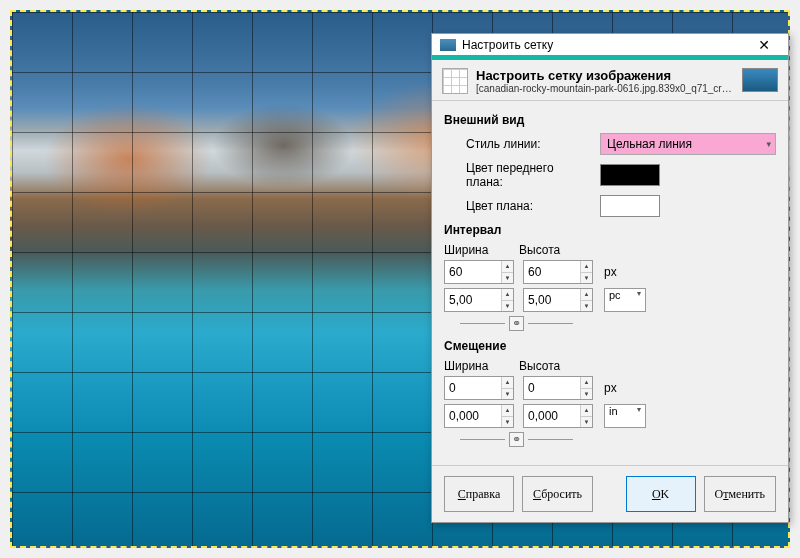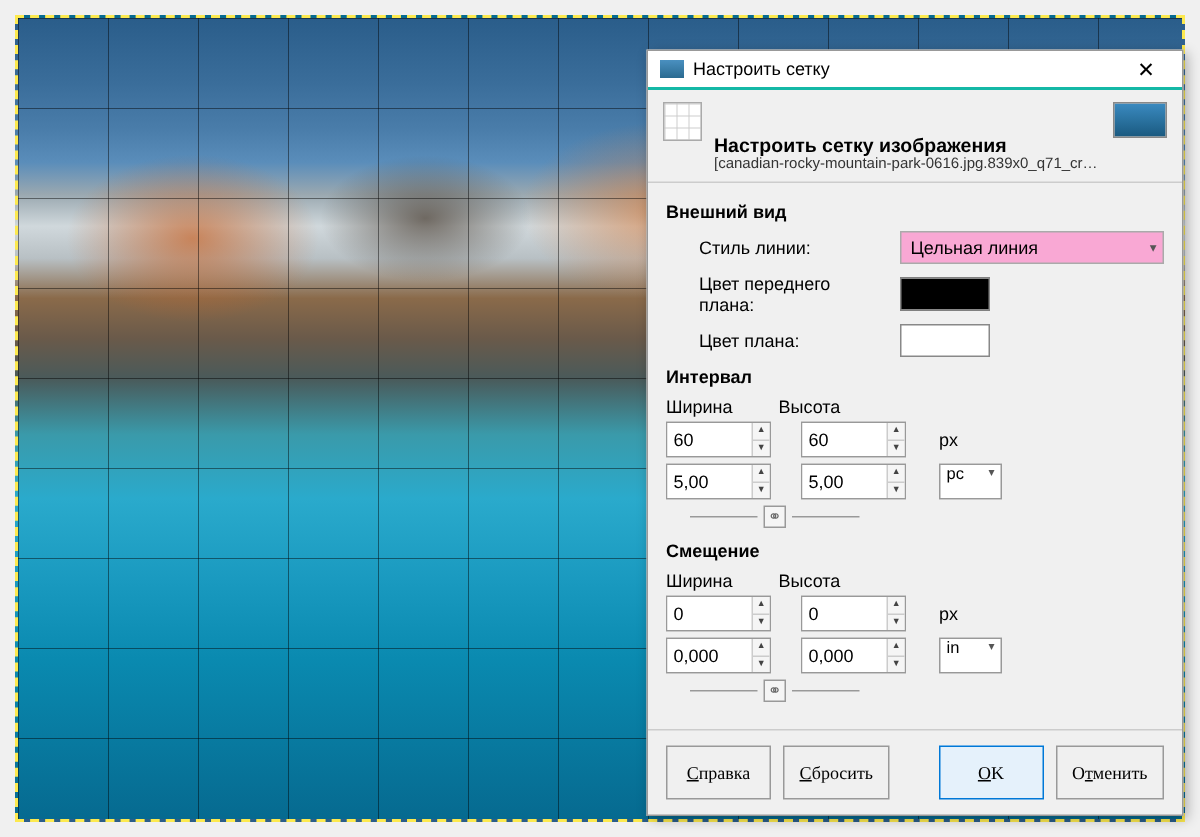--- a/index.html
+++ b/index.html
@@ -43,21 +43,21 @@
     position: absolute;
     right: 11px; top: 33px;
     width: 358px;
     background: #f0f0f0;
     border: 1px solid #999;
     box-shadow: 2px 2px 8px rgba(0,0,0,0.3);
   }
   .titlebar {
     height: 26px;
     background: #fff;
-    border-bottom: 2px solid #14b8a6;
+    border-bottom: 5px solid #14b8a6;
     display: flex;
     align-items: center;
     padding: 0 4px 0 8px;
     font-size: 12px;
   }
   .titlebar-icon {
     width: 16px; height: 12px;
     background: linear-gradient(180deg, #4a90c0 0%, #2a6a90 100%);
     margin-right: 6px;
   }
@@ -79,21 +79,21 @@
     width: 26px; height: 26px;
     background: #fff;
     border: 1px solid #aaa;
     background-image:
       linear-gradient(to right, #ccc 1px, transparent 1px),
       linear-gradient(to bottom, #ccc 1px, transparent 1px);
     background-size: 8px 8px;
     flex-shrink: 0;
   }
   .header-text { flex: 1; min-width: 0; }
-  .header-title { font-weight: bold; font-size: 13px; margin-top: 21px; }
+  .header-title { font-weight: bold; font-size: 13px; }
   .header-sub {
     font-size: 10px; color: #333;
     white-space: nowrap; overflow: hidden; text-overflow: ellipsis;
   }
   .header-thumb {
     width: 36px; height: 24px;
     background: linear-gradient(180deg, #3a8ac0 0%, #1a5a80 100%);
     border: 1px solid #888;
     flex-shrink: 0;
   }
@@ -137,21 +137,21 @@
     align-items: center;
     margin-bottom: 4px;
     gap: 0;
   }
   .spinner {
     display: flex;
     width: 70px;
     height: 24px;
     border: 1px solid #999;
     background: #fff;
-    margin-right: 20px;
+    margin-right: 9px;
   }
   .spinner input {
     border: none;
     width: 100%;
     padding: 0 4px;
     font-size: 12px;
     outline: none;
   }
   .spinner-btns {
     width: 15px;

